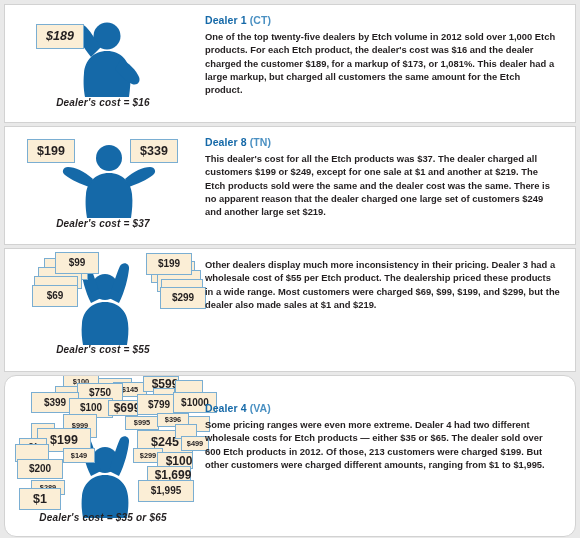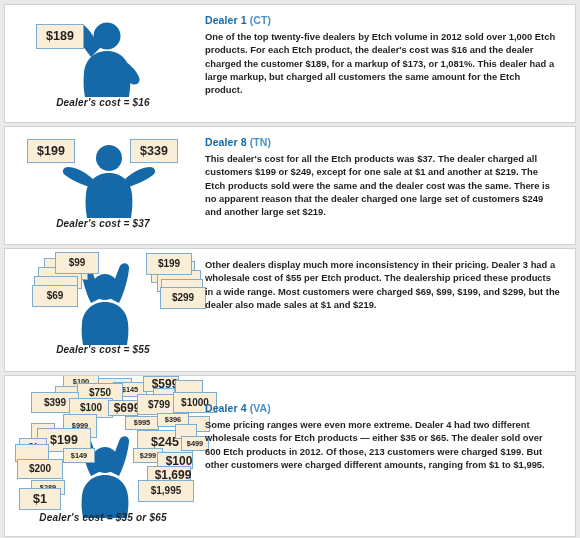--- a/index.html
+++ b/index.html
@@ -20,21 +20,21 @@
     background:#ffffff;
     border:1px solid #d2d2d2;
     box-sizing:border-box;
     width:572px;
     margin-bottom:3px;
     overflow:hidden;
   }
   .panel.p1{height:119px;}
   .panel.p2{height:119px;}
   .panel.p3{height:124px;}
-  .panel.p4{height:162px;}
+  .panel.p4{height:162px;border-radius:12px;}
 
   .art{
     position:absolute;left:0;top:0;width:196px;height:100%;
   }
   .txt{
     position:absolute;left:200px;top:0;right:6px;
     padding-top:9px;
   }
   .dealer-head{
     font-size:10.5px;font-weight:bold;color:#1569a8;
@@ -85,21 +85,21 @@
 
       <div class="figure" style="left:52px;top:14px;">
         <svg class="fig-svg" width="92" height="78" viewBox="0 0 92 78">
           <circle cx="50" cy="17" r="13.5" fill="#1569a8"></circle>
           <path d="M50 32 c-14 0 -22 10 -23 22 c-1 11 0 18 1 24 l44 0 c1 -8 2 -16 1 -24 c-1 -12 -9 -22 -23 -22 z" fill="#1569a8"></path>
           <path d="M34 38 c-8 -10 -13 -19 -14 -26 c-1 -5 4 -8 8 -5 c4 3 10 13 16 21 z" fill="#1569a8"></path>
           <path d="M64 40 c8 4 15 11 18 18 c2 5 -2 9 -7 7 c-5 -2 -12 -9 -17 -15 z" fill="#1569a8"></path>
         </svg>
       </div>
 
-      <div class="tag big" style="left:31px;top:19px;width:48px;height:25px;">$189</div>
+      <div class="tag big" style="left:31px;top:19px;width:48px;height:25px;font-style:italic;">$189</div>
 
       <div class="cost" style="left:0;top:92px;">Dealer's cost = $16</div>
     </div>
 
     <div class="txt">
       <p class="dealer-head">
         <span>Dealer 1</span>
         <span class="state">(CT)</span>
       </p>
       <p class="dealer-body">One of the top twenty-five dealers by Etch volume in 2012 sold over 1,000 Etch products. For each Etch product, the dealer's cost was $16 and the dealer charged the customer $189, for a markup of $173, or 1,081%. This dealer had a large markup, but charged all customers the same amount for the Etch product.</p>

